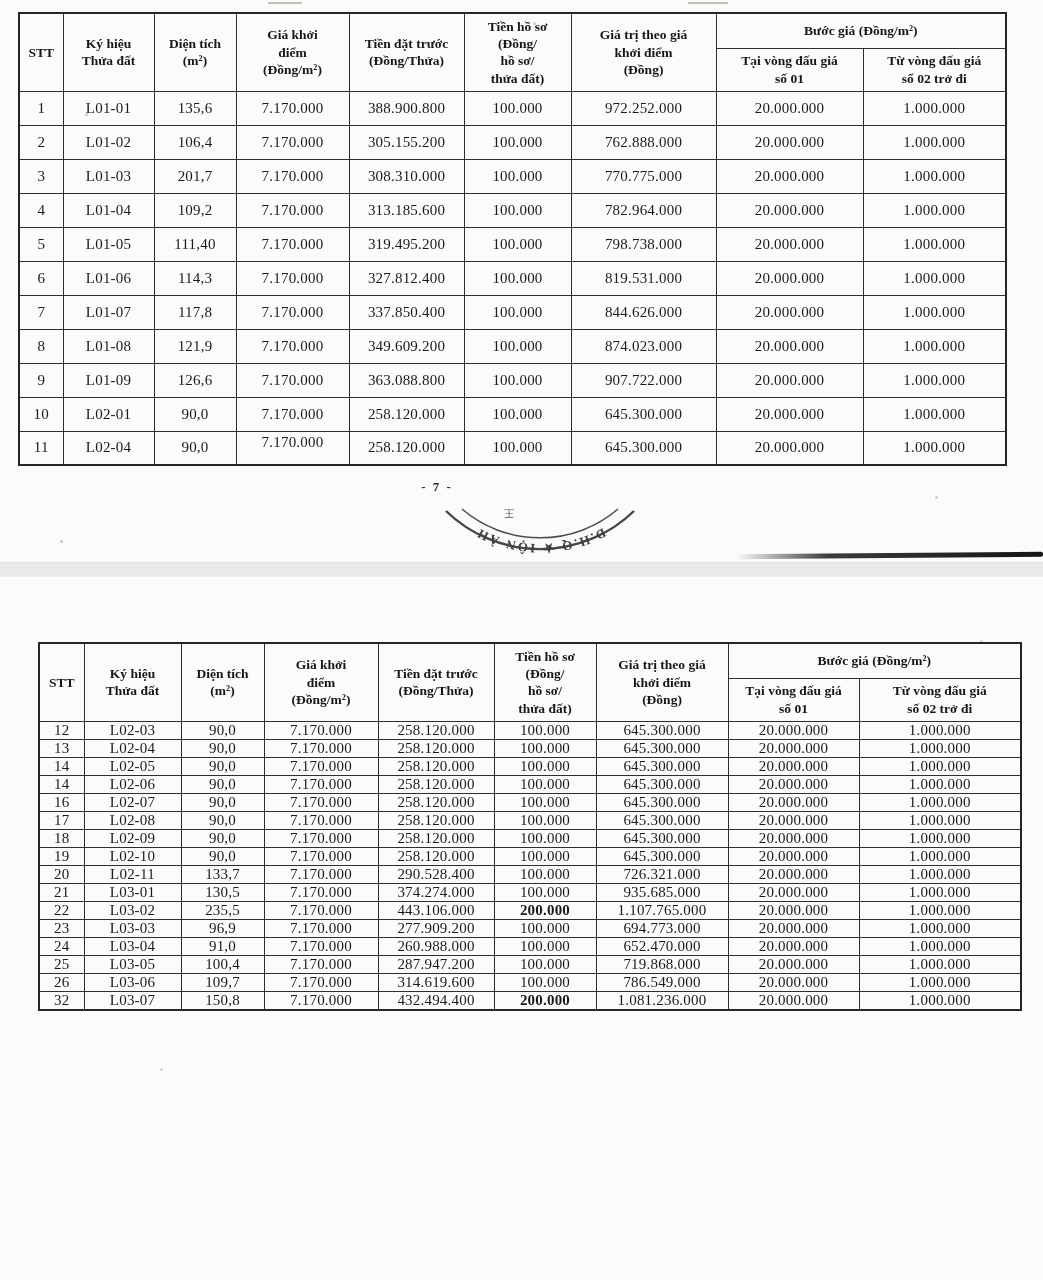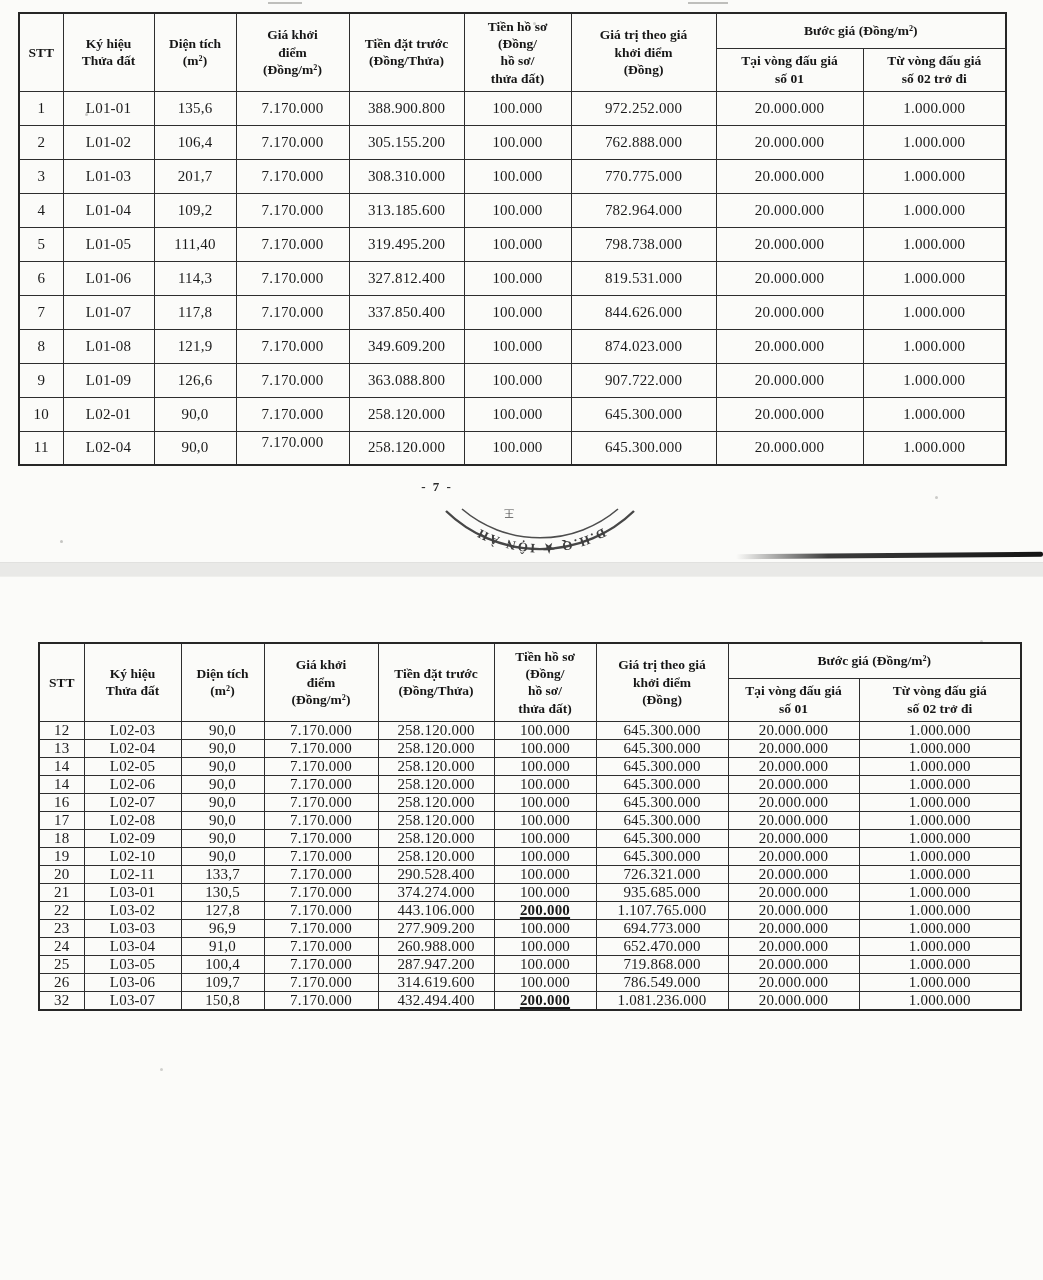--- a/index.html
+++ b/index.html
@@ -22,21 +22,21 @@
   }
   .auction th{
     font-weight:bold;font-size:13.5px;line-height:1.28;white-space:pre-line;
     color:#161616;
   }
   .auction thead tr.gr1{height:35px}
   .auction thead tr.gr2{height:43px}
   .auction td{font-size:15px;letter-spacing:.2px;color:#1a1a1a}
   .t1 tbody tr{height:34px}
   .t2 tbody tr{height:18px}
-  td.emph{font-weight:bold;text-decoration:underline;text-decoration-thickness:2px;text-underline-offset:2px}
+  td.emph{font-weight:bold;text-decoration-thickness:2px;text-underline-offset:2px}
   td.raised{vertical-align:top;padding-top:2px}
   
   .pagenum{
     position:absolute;left:400px;top:479px;width:74px;text-align:center;
     font-size:13px;font-weight:bold;letter-spacing:2px;color:#2a2a2a;
   }
   .band{
     position:absolute;left:0;top:562px;width:1043px;height:13px;
     background:#e9e9e7;border-top:1px solid #e1e1df;border-bottom:1px solid #efefec;
   }
@@ -389,21 +389,21 @@
           <td>7.170.000</td>
           <td>374.274.000</td>
           <td>100.000</td>
           <td>935.685.000</td>
           <td>20.000.000</td>
           <td>1.000.000</td>
         </tr>
         <tr>
           <td>22</td>
           <td>L03-02</td>
-          <td>127,8</td>
+          <td>235,5</td>
           <td>7.170.000</td>
           <td>443.106.000</td>
           <td class="emph">200.000</td>
           <td>1.107.765.000</td>
           <td>20.000.000</td>
           <td>1.000.000</td>
         </tr>
         <tr>
           <td>23</td>
           <td>L03-03</td>

